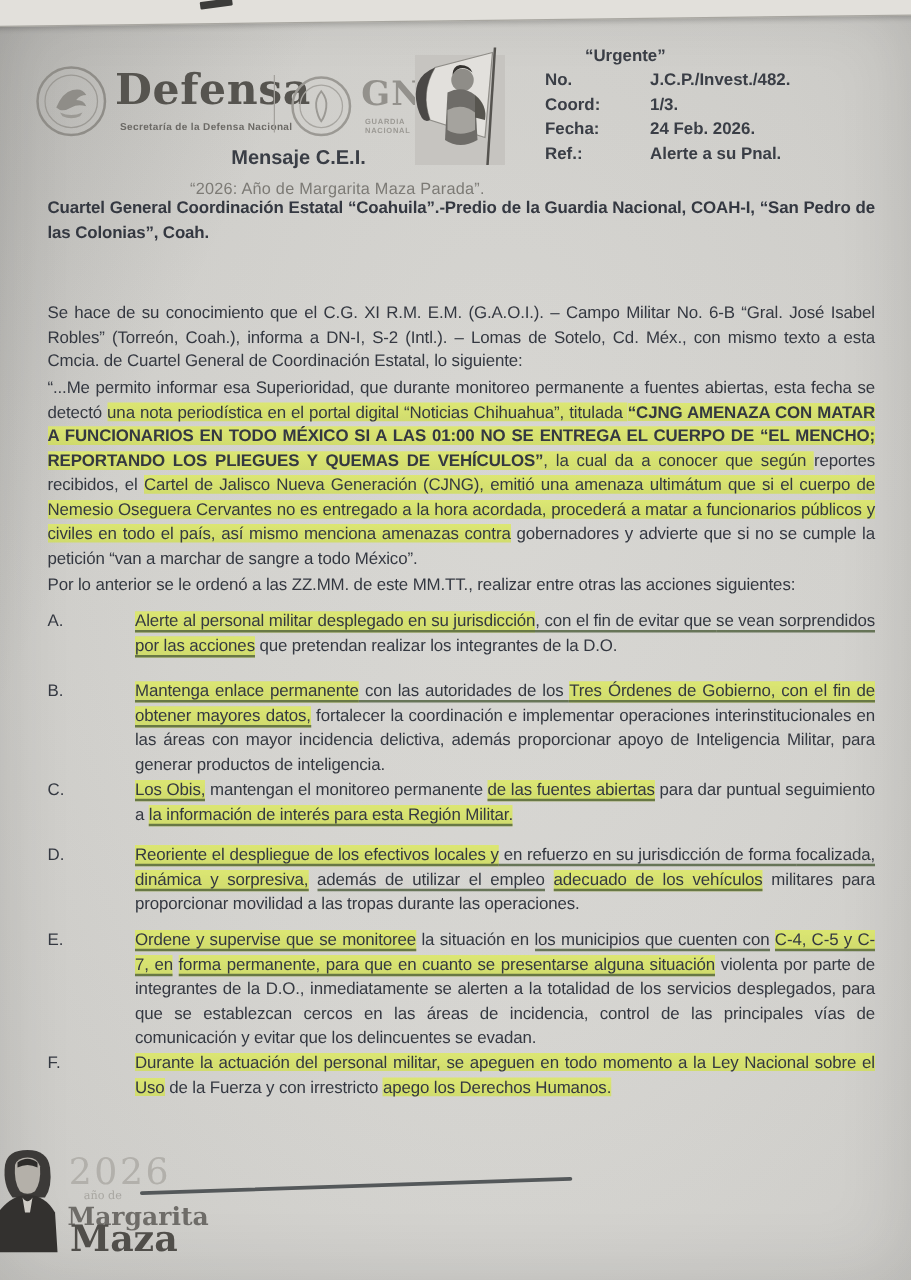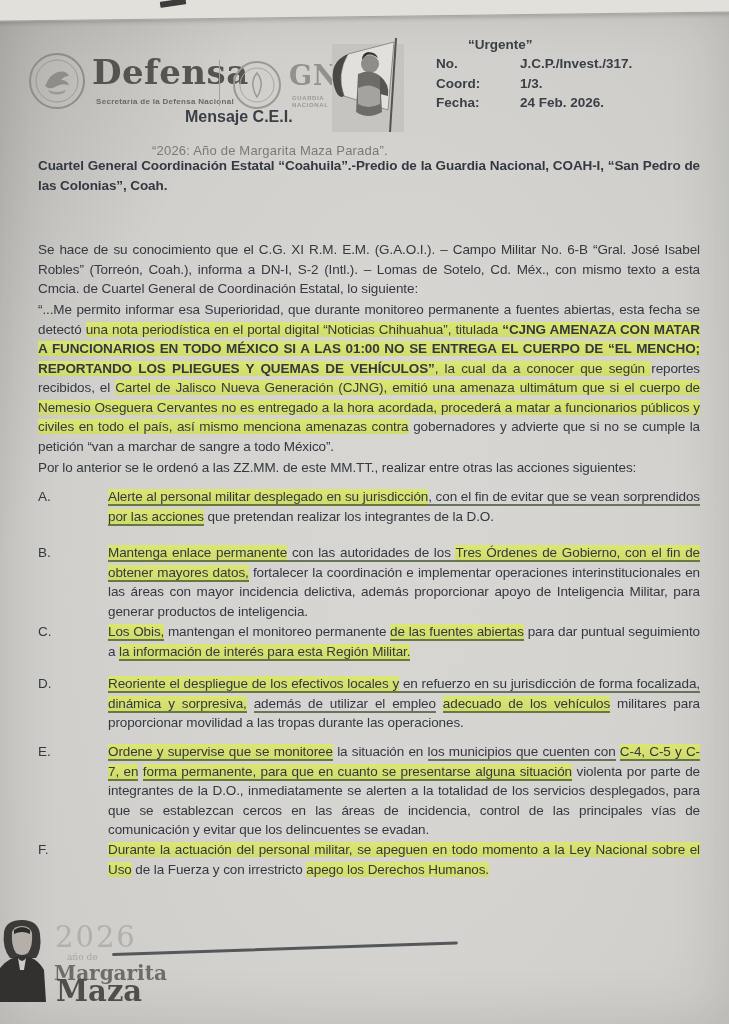--- a/index.html
+++ b/index.html
@@ -22,21 +22,21 @@
     font-weight:700;font-size:34px;color:#56544f;letter-spacing:0.5px;}
   .sub-defensa{position:absolute;left:96px;top:97px;font-size:8px;font-weight:700;color:#6b6965;letter-spacing:0.3px;}
   .vdivider{position:absolute;left:219px;top:60px;width:1px;height:46px;background:#a3a19c;}
   .wordmark-gn{position:absolute;left:289px;top:60px;font-family:"DejaVu Serif","Liberation Serif",serif;
     font-weight:700;font-size:27px;color:#93918c;letter-spacing:1px;}
   .sub-gn{position:absolute;left:292px;top:95px;font-size:6px;font-weight:700;color:#9b9994;line-height:7px;letter-spacing:0.6px;}
   .urgente{position:absolute;left:468px;top:37px;font-size:13.5px;font-weight:700;color:#3a3e46;}
   .meta{position:absolute;left:424px;top:54px;font-size:13.5px;font-weight:700;color:#3a3e46;line-height:19.5px;}
   .meta .row{display:flex;}
   .meta .lbl{width:84px;padding-left:12px;}
-  .msg-title{position:absolute;left:185px;top:108px;font-size:16px;font-weight:700;color:#3a3e46;}
+  .msg-title{position:absolute;left:185px;top:118px;font-size:16px;font-weight:700;color:#3a3e46;}
   .legend{position:absolute;left:152px;top:143px;font-size:13px;font-weight:400;color:#7c7a75;letter-spacing:0.2px;}
   
   .para{position:absolute;left:38px;width:662px;font-size:13.5px;line-height:19.5px;color:#343841;
     text-align:justify;letter-spacing:-0.1px;}
   .bold{font-weight:700;}
   .item{position:absolute;left:38px;width:662px;display:flex;font-size:13.5px;line-height:19.5px;color:#343841;}
   .item .letter{width:34px;flex:none;}
   .item .txt{flex:1;text-align:justify;letter-spacing:-0.1px;padding-left:36px;}
   .hl{background:linear-gradient(rgba(221,233,102,0.88), rgba(208,222,88,0.82));
       box-decoration-break:clone;-webkit-box-decoration-break:clone;}
@@ -93,29 +93,33 @@
     <path d="M40 40 Q52 34 62 42 L64 78 Q50 86 38 78 Z" fill="#6e6c68"></path>
     <path d="M40 54 Q52 48 62 56 L62 70 Q50 76 40 70 Z" fill="#a5a39e"></path>
     <path d="M62 42 Q72 50 70 62 L62 60 Z" fill="#57554f"></path>
   </svg>
 
   <div class="urgente">“Urgente”</div>
 
   <div class="meta">
     <div class="row">
       <span class="lbl">No.</span>
-      <span>J.C.P./Invest./317.</span>
+      <span>J.C.P./Invest./482.</span>
     </div>
     <div class="row">
       <span class="lbl">Coord:</span>
       <span>1/3.</span>
     </div>
     <div class="row">
       <span class="lbl">Fecha:</span>
       <span>24 Feb. 2026.</span>
+    </div>
+    <div class="row">
+      <span class="lbl">Ref.:</span>
+      <span>Alerte a su Pnal.</span>
     </div>
   </div>
 
   <div class="msg-title">Mensaje C.E.I.</div>
   <div class="legend">“2026: Año de Margarita Maza Parada”.</div>
 
   <div class="para bold" style="top:156px;">Cuartel General Coordinación Estatal “Coahuila”.-Predio de la Guardia Nacional, COAH-I, “San Pedro de las Colonias”, Coah.</div>
   <div class="para" style="top:240px;">Se hace de su conocimiento que el C.G. XI R.M. E.M. (G.A.O.I.). – Campo Militar No. 6-B “Gral. José Isabel Robles” (Torreón, Coah.), informa a DN-I, S-2 (Intl.). – Lomas de Sotelo, Cd. Méx., con mismo texto a esta Cmcia. de Cuartel General de Coordinación Estatal, lo siguiente:</div>
   <div class="para" style="top:300px;"><span>“...Me permito informar esa Superioridad, que durante monitoreo permanente a fuentes abiertas, esta fecha se detectó </span><span class="hl">una nota periodística en el portal digital “Noticias Chihuahua”, titulada </span><span class="hl b">“CJNG AMENAZA CON MATAR A FUNCIONARIOS EN TODO MÉXICO SI A LAS 01:00 NO SE ENTREGA EL CUERPO DE “EL MENCHO; REPORTANDO LOS PLIEGUES Y QUEMAS DE VEHÍCULOS”</span><span class="hl">, la cual da a conocer que según </span><span>reportes recibidos, el </span><span class="hl">Cartel de Jalisco Nueva Generación (CJNG), emitió una amenaza ultimátum que si el cuerpo de Nemesio Oseguera Cervantes no es entregado a la hora acordada, procederá a matar a funcionarios públicos y civiles en todo el país, así mismo menciona amenazas contra</span><span> gobernadores y advierte que si no se cumple la petición “van a marchar de sangre a todo México”.</span></div>
   <div class="para" style="top:458px;">Por lo anterior se le ordenó a las ZZ.MM. de este MM.TT., realizar entre otras las acciones siguientes:</div>

